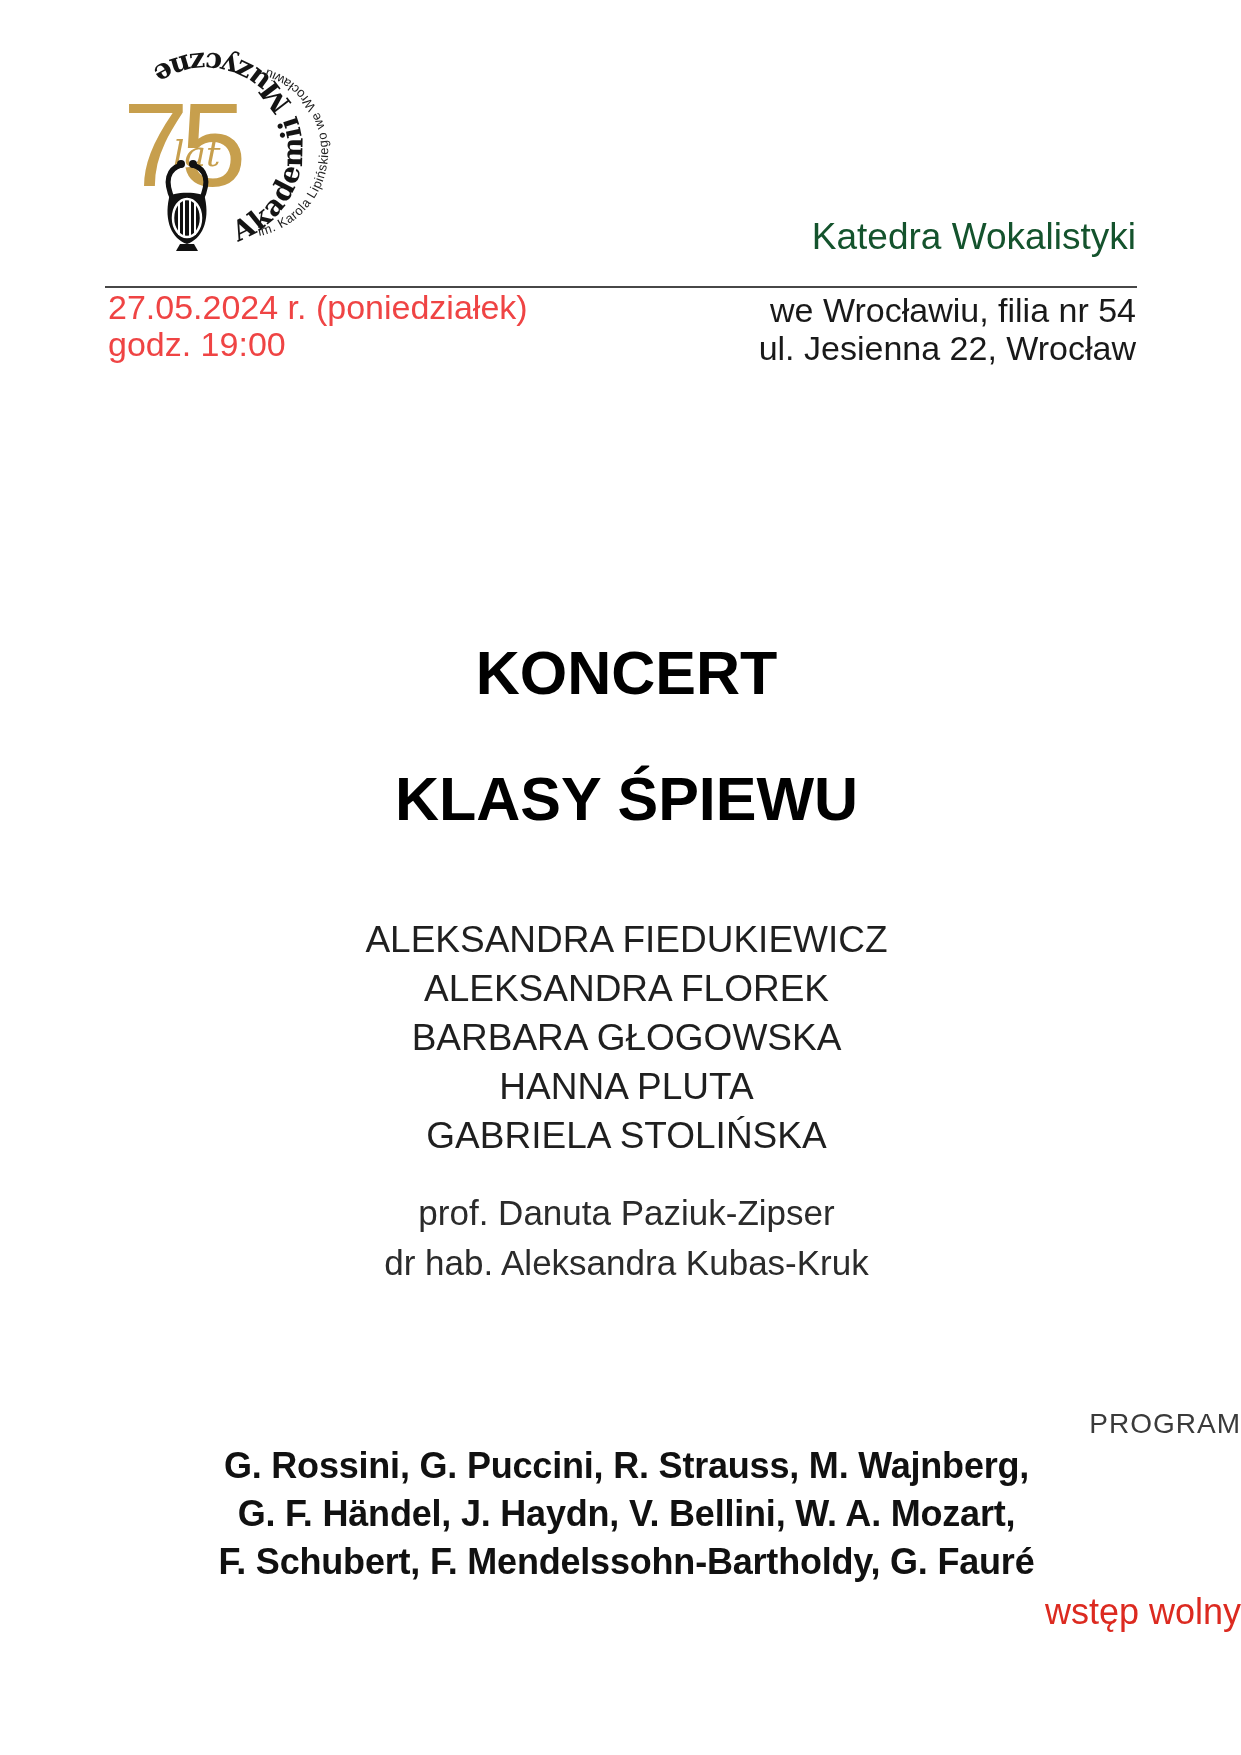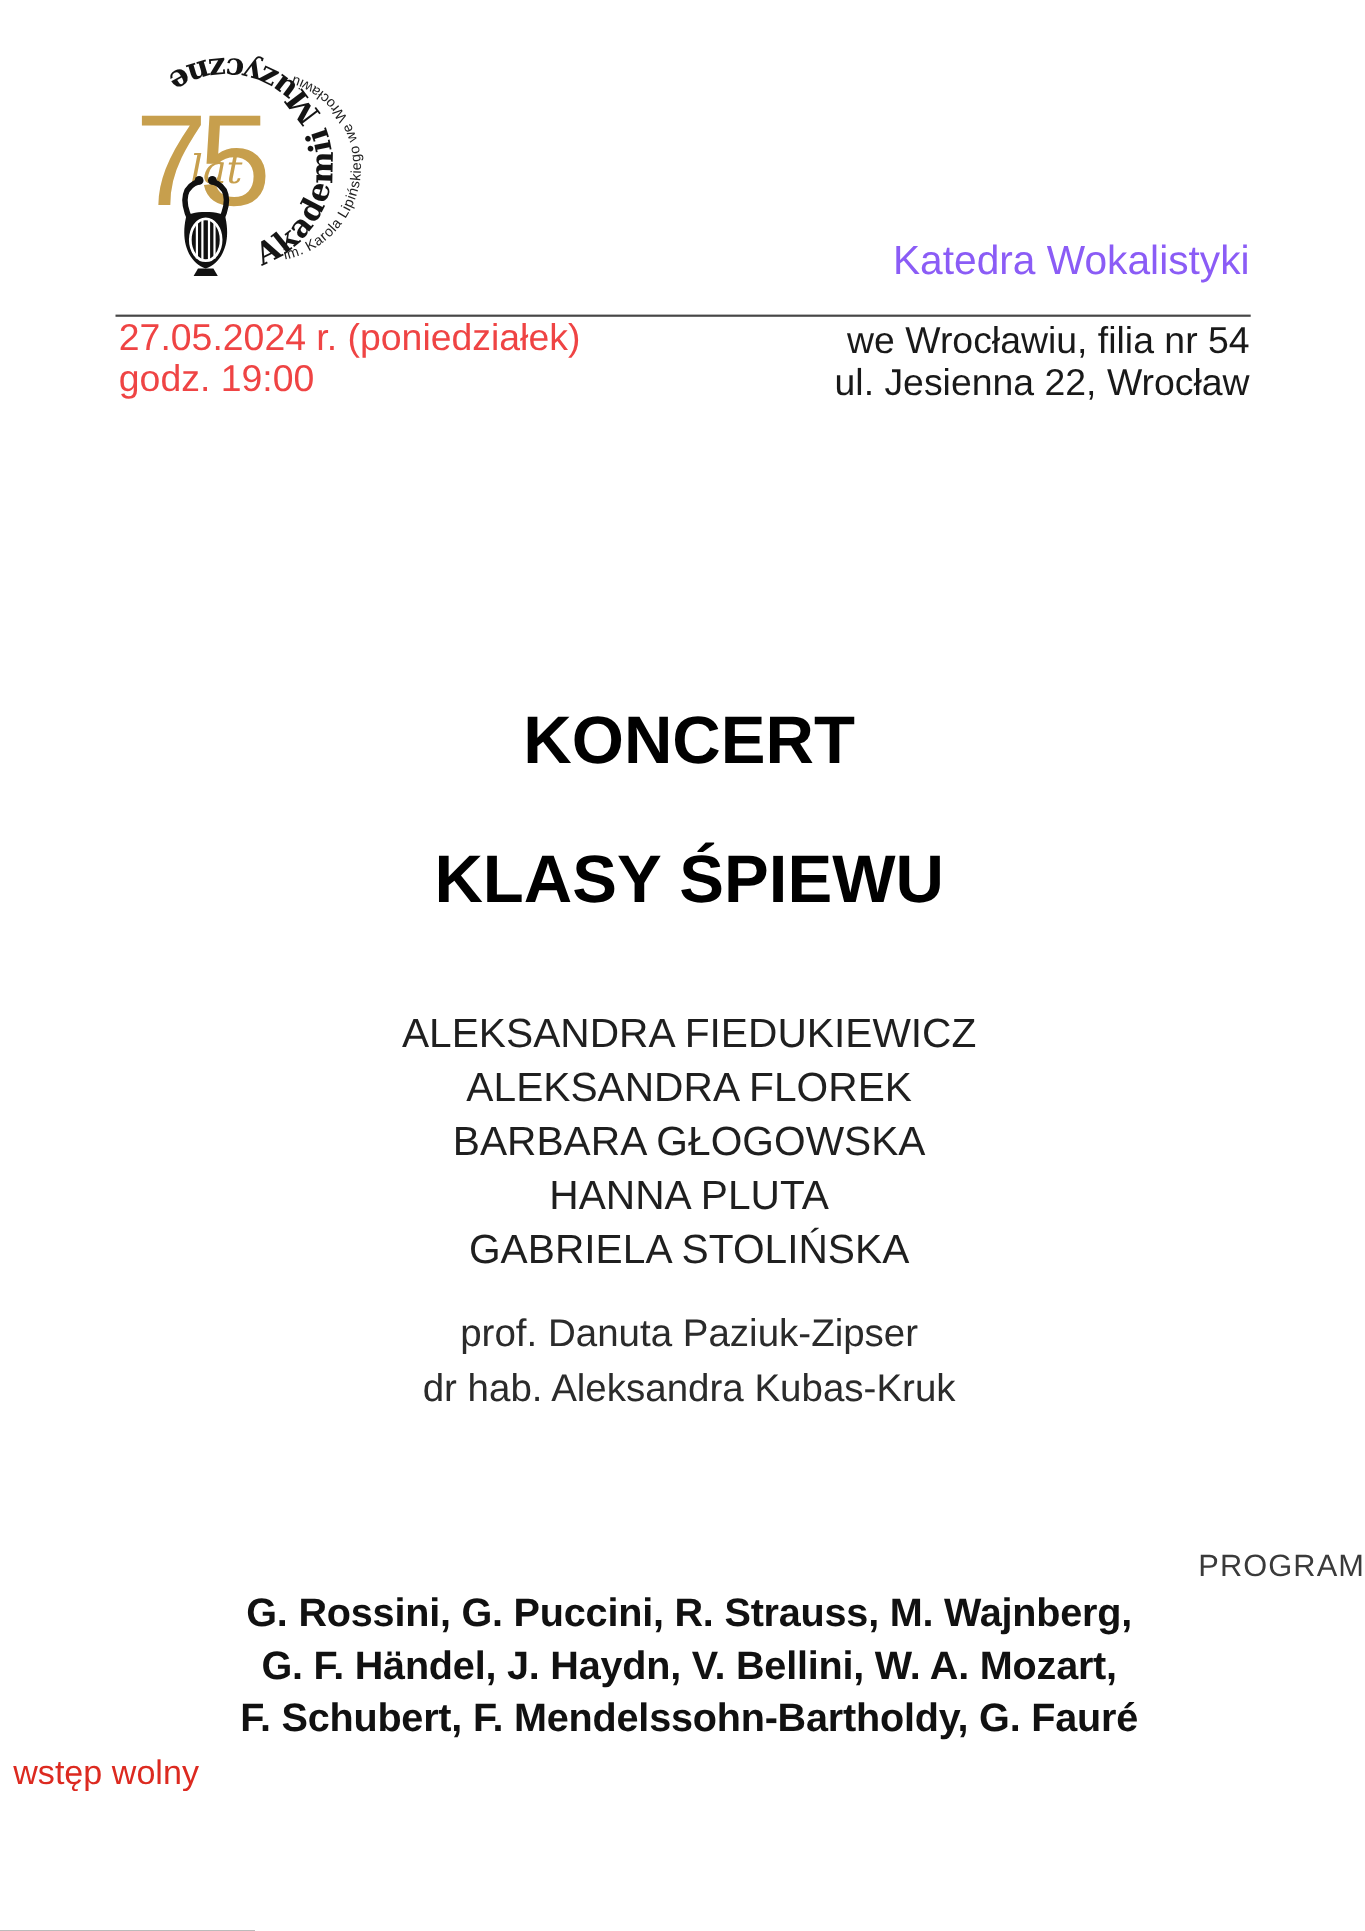--- a/index.html
+++ b/index.html
@@ -11,21 +11,21 @@
     overflow:hidden;
     font-family:"Liberation Sans", sans-serif;
     color:#1a1a1a;
   }
   .abs{position:absolute;}
 
   
   .dept{
     top:216px;left:0;right:105px;
     text-align:right;
-    font-size:37px;color:#8b5cf6;
+    font-size:37px;color:#14532d;
   }
   .rule{
     top:286px;left:105px;width:1032px;height:2px;
     background:#474747;
   }
 
   
   .date-block{
     top:289px;left:108px;
     font-size:34px;line-height:37px;color:#ef4444;
@@ -73,22 +73,22 @@
     top:1442px;left:12px;right:0;
     text-align:center;
     font-size:36px;line-height:48px;
     font-weight:bold;color:#111;
     letter-spacing:-0.2px;
   }
 
   
   .admission{
     top:1592px;left:12px;right:0;
-    text-align:left;
-    font-size:31px;line-height:40px;
+    text-align:right;
+    font-size:36px;line-height:40px;
   }
 
   
   .logo{top:48px;left:95px;width:240px;height:215px;}
   .logo text{}
 </style>
 </head>
 <body>
 
 <div class="page">

